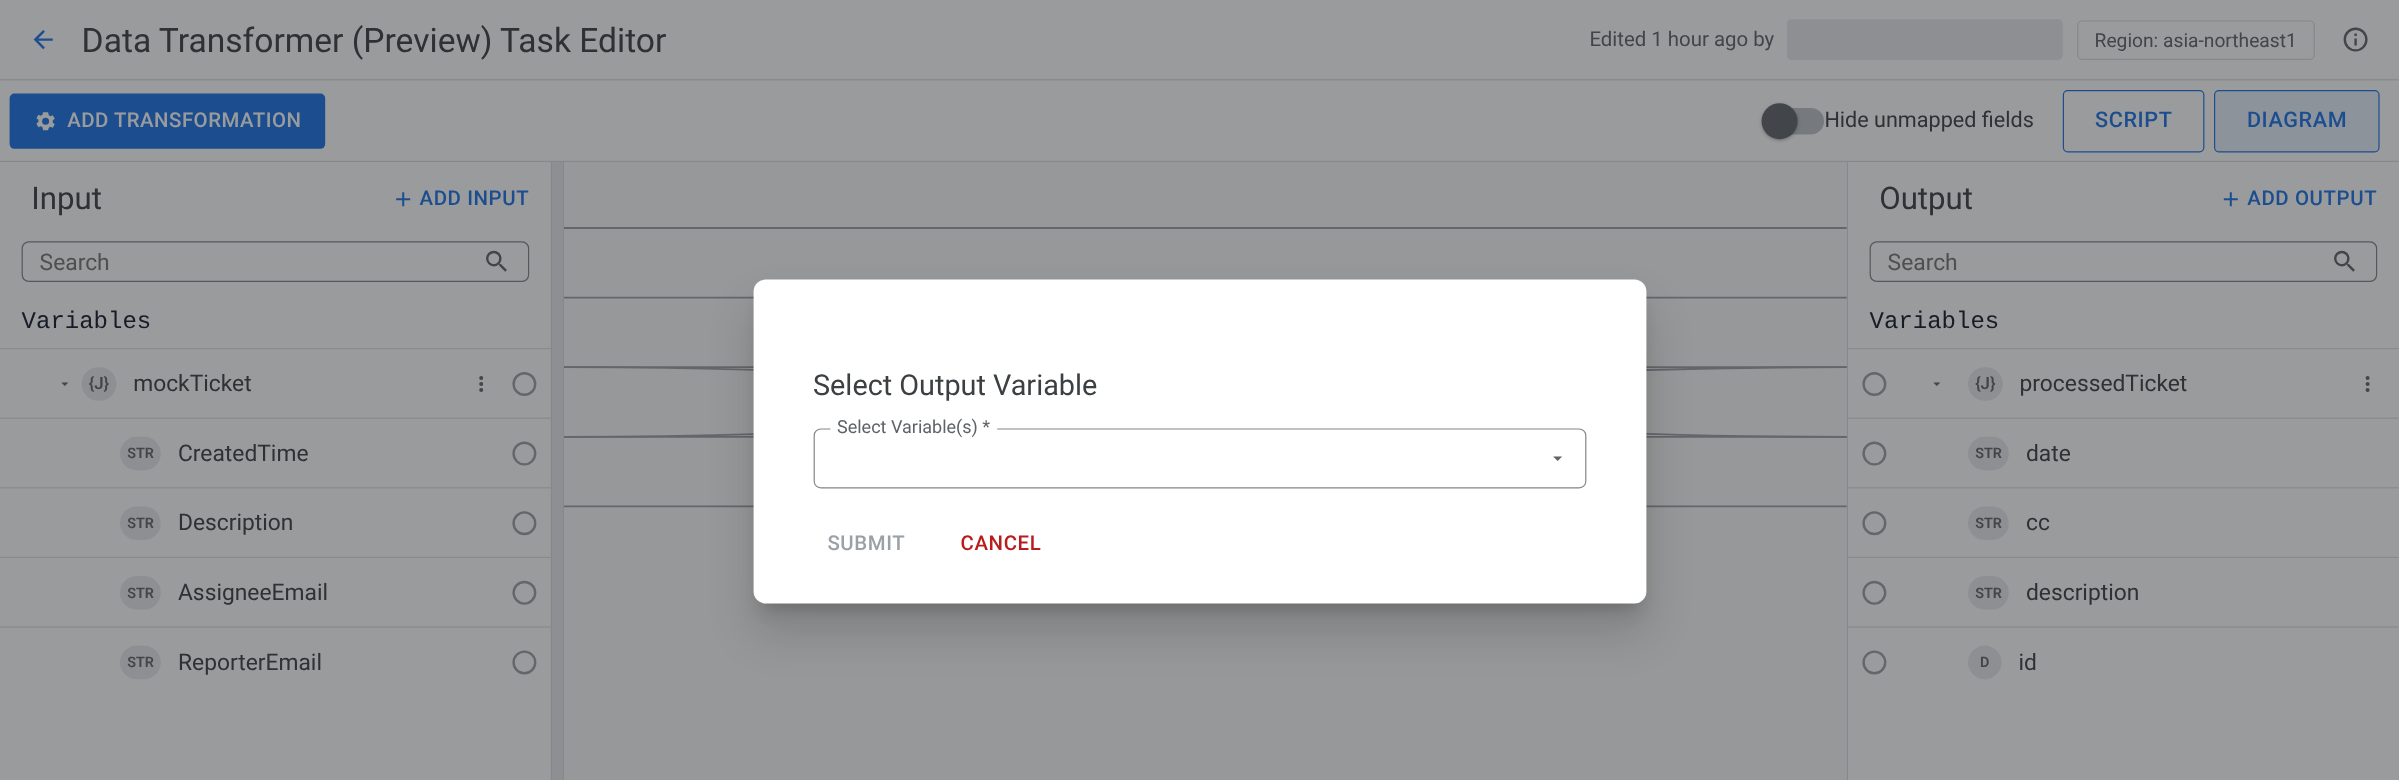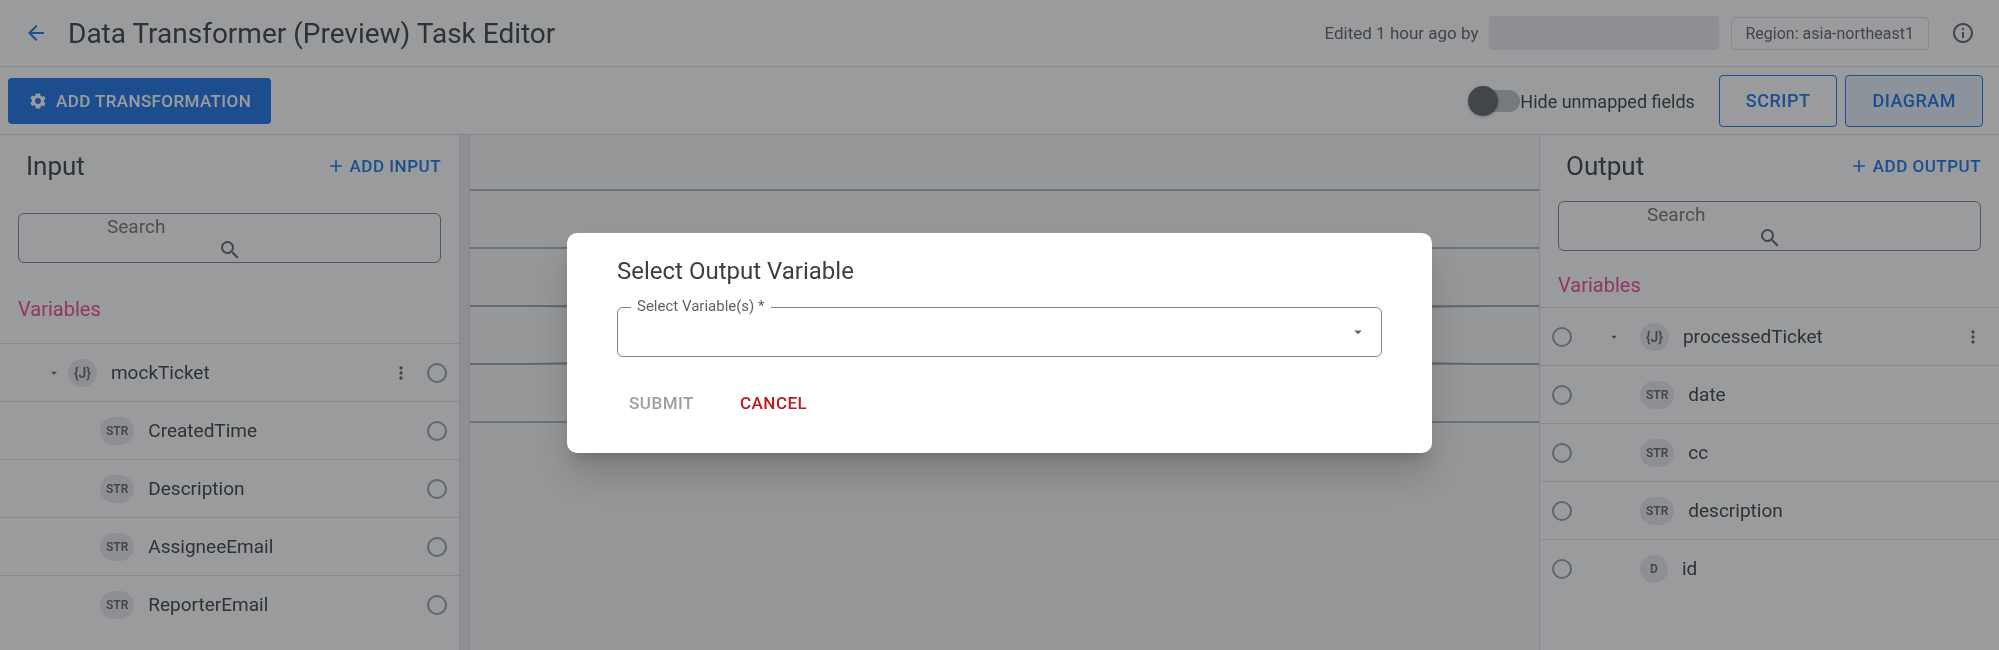--- a/index.html
+++ b/index.html
@@ -22,66 +22,66 @@
   .toolbar {
     display:flex; align-items:center; height: 68px; padding: 0 8px; border-bottom:1px solid #dadce0;
   }
   .btn-primary {
     display:flex; align-items:center; gap:8px; background:#1a73e8; color:#fff;
     border:none; border-radius:4px; height:46px; padding:0 20px; font-size:17px; font-weight:500;
     letter-spacing:0.4px; cursor:pointer;
   }
   .btn-primary svg { fill:#fff; }
   .toolbar .spacer { flex:1; }
-  .toggle-wrap { display:flex; align-items:flex-end; margin-right:24px; }
+  .toggle-wrap { display:flex; align-items:center; margin-right:24px; }
   .toggle {
     width: 50px; height: 22px; background:#bdc1c6; border-radius:11px; position:relative; cursor:pointer;
   }
   .toggle .knob {
     position:absolute; left:-2px; top:-4px; width:30px; height:30px; background:#5f6368; border-radius:50%;
     box-shadow:0 1px 3px rgba(0,0,0,.3);
   }
   .toggle-label { color:#3c4043; font-size:18px; }
   .view-tabs { display:flex; gap:8px; margin-right:8px; }
   .view-btn {
     border:1px solid #1a73e8; color:#1a73e8; background:#fff; border-radius:4px;
     height:52px; padding:0 26px; font-size:18px; font-weight:500; letter-spacing:0.5px; cursor:pointer;
   }
   .view-btn.active { background:#e8f0fe; }
 
   
   .main { display:flex; height: calc(100% - 67px - 68px); position:relative; }
   .panel {
     width: 460px; background:#fff; display:flex; flex-direction:column;
   }
-  .panel.left { border-right:1px solid #dadce0;gap:12px; }
+  .panel.left { border-right:1px solid #dadce0; }
   .panel.right { border-left:1px solid #dadce0; }
   .panel-divider { width:10px; background:#e8eaed; border-right:1px solid #dadce0; }
   .canvas { flex:1; background:#fafafa; position:relative; }
 
   .panel-header {
     display:flex; align-items:center; justify-content:space-between;
     padding: 16px 18px 12px 26px;
   }
   .panel-header h2 { font-size:26px; font-weight:400; color:#3c4043; }
   .add-link {
     display:flex; align-items:center; gap:4px; color:#1a73e8; font-size:17px; font-weight:500;
     letter-spacing:0.5px; cursor:pointer; background:none; border:none;
   }
   .add-link svg { fill:#1a73e8; }
 
   .search-row { padding: 8px 18px 14px 18px; }
   .search-box {
     display:flex; align-items:center; border:1px solid #80868b; border-radius:6px;
-    height:50px; padding:0 14px;flex-direction:column;
+    height:34px; padding:0 14px;
   }
   .search-box input { flex:1; border:none; outline:none; font-size:19px; color:#3c4043; background:transparent; }
   .search-box svg { fill:#5f6368; }
 
-  .section-label { padding: 8px 18px 10px 18px; font-size:20px; color:#ec4899; }
+  .section-label { padding: 8px 18px 10px 18px; font-size:20px; color:#0f172a;font-family:Liberation Mono, monospace; }
 
   .tree { }
   .tree-row {
     display:flex; align-items:center; height:58px; border-top:1px solid #e0e0e0; padding:0 12px 0 12px;
     position:relative;
   }
   .tree-row.root { padding-left: 38px; }
   .tree-row.child { padding-left: 100px; }
   .tree-row .caret { position:absolute; left:44px; width:20px; height:20px; display:flex; align-items:center; justify-content:center; color:#5f6368; cursor:pointer; }
   .panel.right .tree-row .caret { left: 64px; }
@@ -101,23 +101,23 @@
   .panel.left .tree-row.child { justify-content:flex-start; }
   .panel.left .tree-row .fill { flex:1; }
 
   
   .canvas svg.lines { position:absolute; inset:0; width:100%; height:100%; }
   .canvas svg.lines path { stroke:#9aa0a6; stroke-width:1.5; fill:none; }
 
   
   .scrim { position:absolute; inset:0; background:rgba(32,33,36,0.45); display:flex; align-items:flex-start; justify-content:center; }
   .dialog {
-    margin-top: 233px; width: 865px; background:#fff; border-radius:10px;
+    margin-top: 233px; width: 744px; background:#fff; border-radius:10px;
     box-shadow:0 11px 15px -7px rgba(0,0,0,.2),0 24px 38px 3px rgba(0,0,0,.14);
-    padding: 24px 50px 34px 50px;
+    padding: 74px 50px 34px 50px;
   }
   .dialog h3 { font-size:24px; font-weight:400; color:#3c4043; margin-bottom:22px; }
   .dialog-tabs { display:flex; border-bottom:1px solid #dadce0; margin-bottom:28px; }
   .dialog-tab {
     padding: 10px 24px 12px 24px; font-size:17px; font-weight:500; letter-spacing:0.6px;
     color:#1a73e8; border-bottom:3px solid #1a73e8; cursor:pointer;
   }
   .field { position:relative; margin-bottom: 30px; }
   .field-label {
     position:absolute; top:-10px; left:14px; background:#fff; padding:0 6px;

